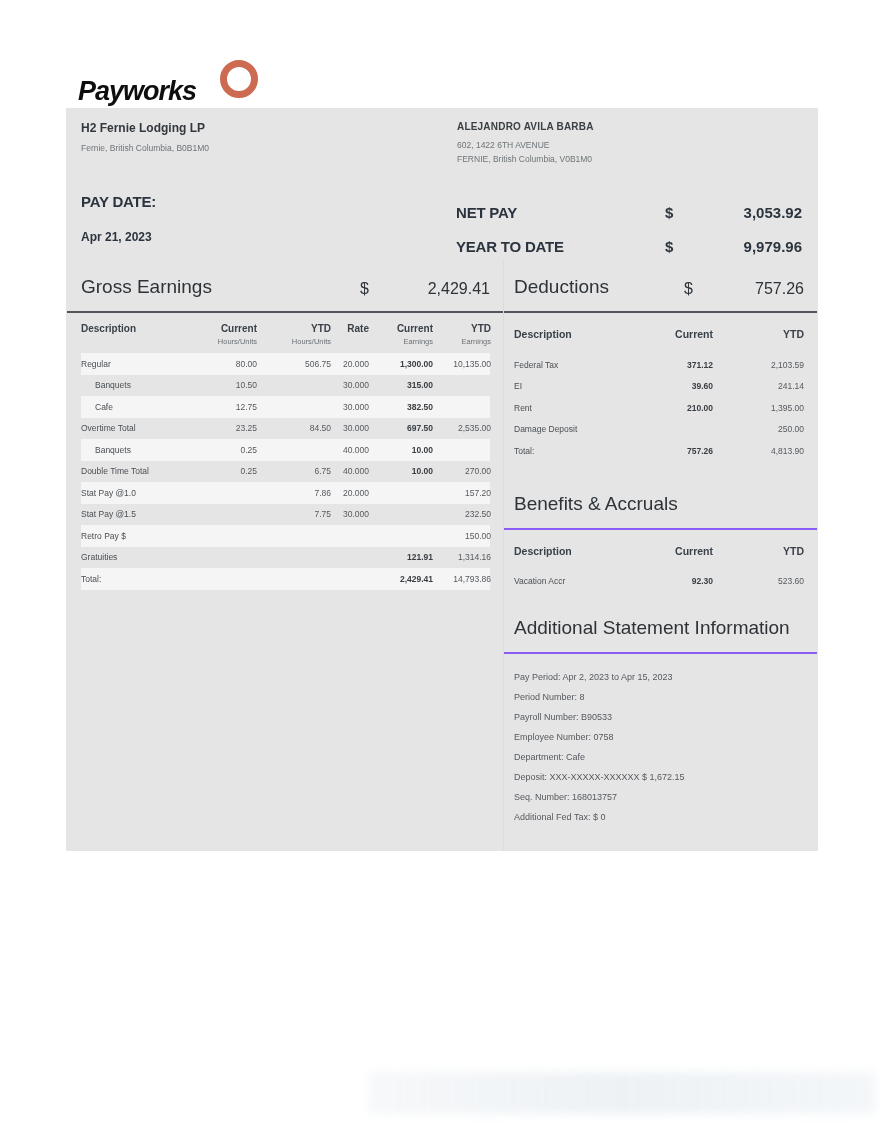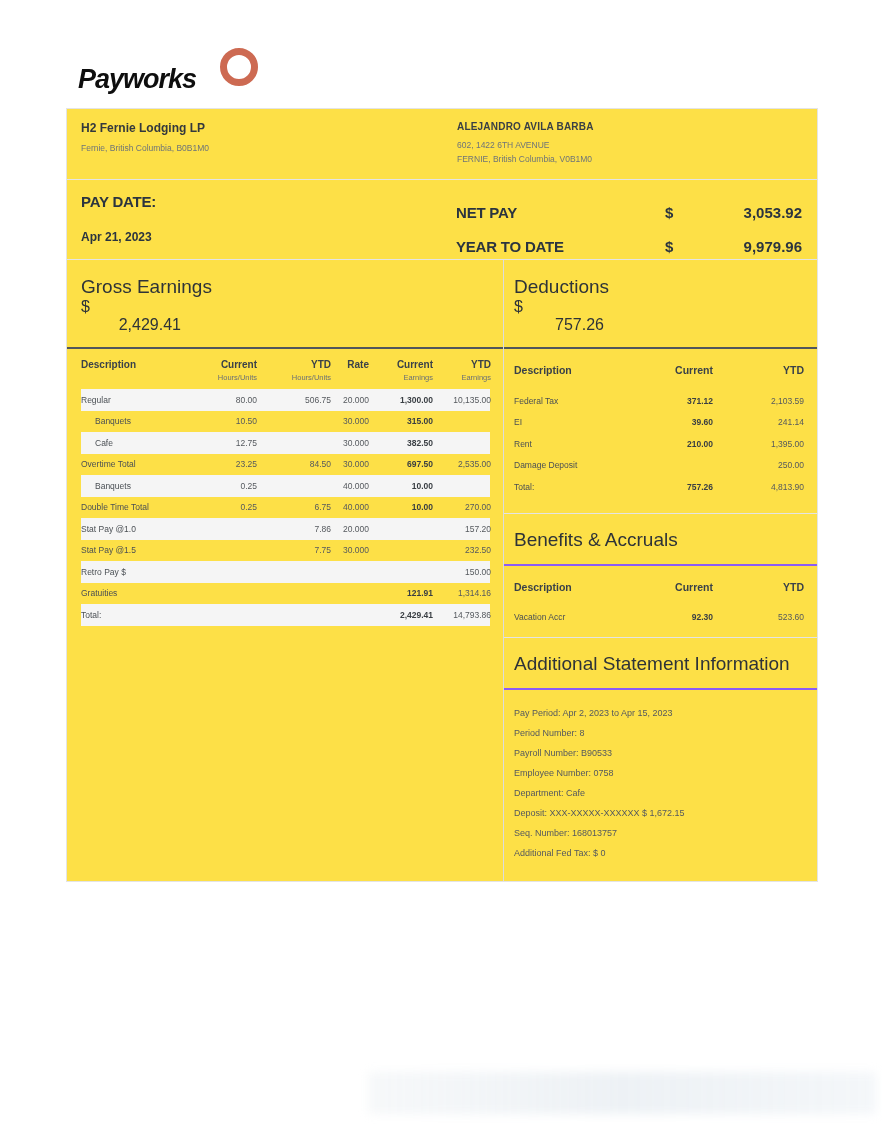--- a/index.html
+++ b/index.html
@@ -1,26 +1,26 @@
 <!DOCTYPE html>
 <html><head>
 <meta charset="utf-8">
 <style>
   html,body{margin:0;padding:0;}
   body{width:882px;height:1142px;background:#ffffff;position:relative;overflow:hidden;
        font-family:"Liberation Sans", sans-serif;}
 
   
-  .logo{position:absolute;left:78px;top:48px;display:flex;align-items:flex-start;gap:24px;}
+  .logo{position:absolute;left:78px;top:60px;display:flex;align-items:flex-start;gap:24px;}
   .brand{font-size:27px;font-weight:bold;font-style:italic;color:#0e0e0e;letter-spacing:-1px;margin-top:16px;}
   .ring{width:24px;height:24px;border:7px solid #cd6a52;border-radius:50%;}
 
   
   .statement{position:absolute;left:66px;top:108px;width:752px;box-sizing:border-box;
-             border:1px solid #e4e4e4;background:#fde047;}
+             border:1px solid #e4e4e4;background:#e5e5e5;}
 
   
   .addr-row{display:flex;border-bottom:1px solid #e4e4e4;padding:12px 0 13px;}
   .addr-left{width:52%;box-sizing:border-box;padding-left:14px;}
   .addr-right{flex:1;}
   .company-name{font-size:12px;font-weight:bold;color:#33383d;margin-bottom:6px;}
   .employee-name{font-size:10px;font-weight:bold;color:#3a4045;margin-bottom:6px;letter-spacing:.2px;}
   .addr-line{font-size:8.5px;color:#6e7478;line-height:14px;}
 
   
@@ -31,21 +31,21 @@
   .pa-row{display:flex;align-items:flex-end;height:34px;}
   .pa-label{flex:1;font-size:15px;font-weight:bold;color:#2b343f;letter-spacing:-.2px;}
   .pa-cur{width:32px;font-size:15px;font-weight:bold;color:#2b343f;}
   .pa-amt{width:105px;text-align:right;font-size:15px;font-weight:bold;color:#2b343f;}
 
   
   .columns{display:flex;align-items:stretch;}
   .col-left{width:437px;box-sizing:border-box;border-right:1px solid #dcdcdc;min-height:590px;}
   .col-right{flex:1;min-width:0;}
 
-  .section-header{display:flex;align-items:flex-start;border-bottom:2px solid #50565c;flex-direction:column;}
+  .section-header{display:flex;align-items:flex-end;border-bottom:2px solid #50565c;}
   .col-left .section-header{padding:16px 13px 13px 14px;}
   .col-right .section-header{padding:16px 13px 13px 10px;}
   .sec-title{flex:1;font-size:19px;color:#2e3338;}
   .sec-cur{width:30px;font-size:16px;color:#2e3338;}
   .sec-amt{width:100px;text-align:right;font-size:16px;color:#2e3338;}
   .col-right .sec-amt{width:90px;}
 
   
   .etable{padding:9px 13px 0 14px;}
   .egrid{display:grid;grid-template-columns:112px 64px 74px 38px 64px 58px;}

